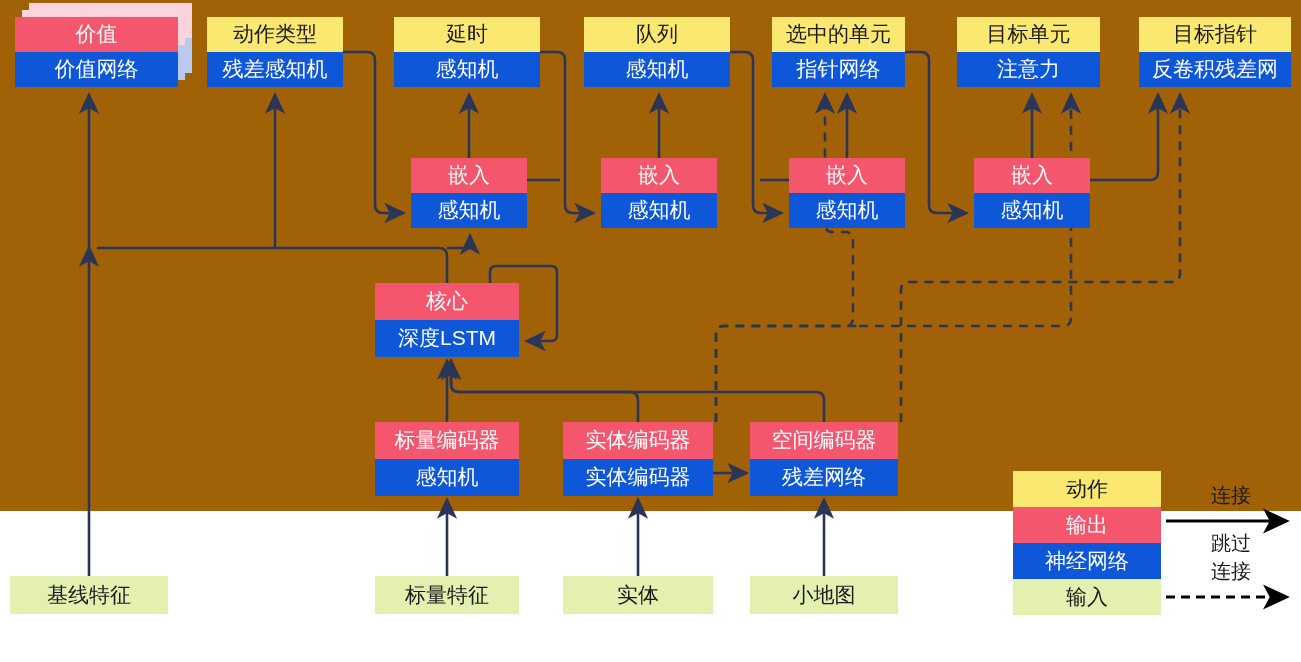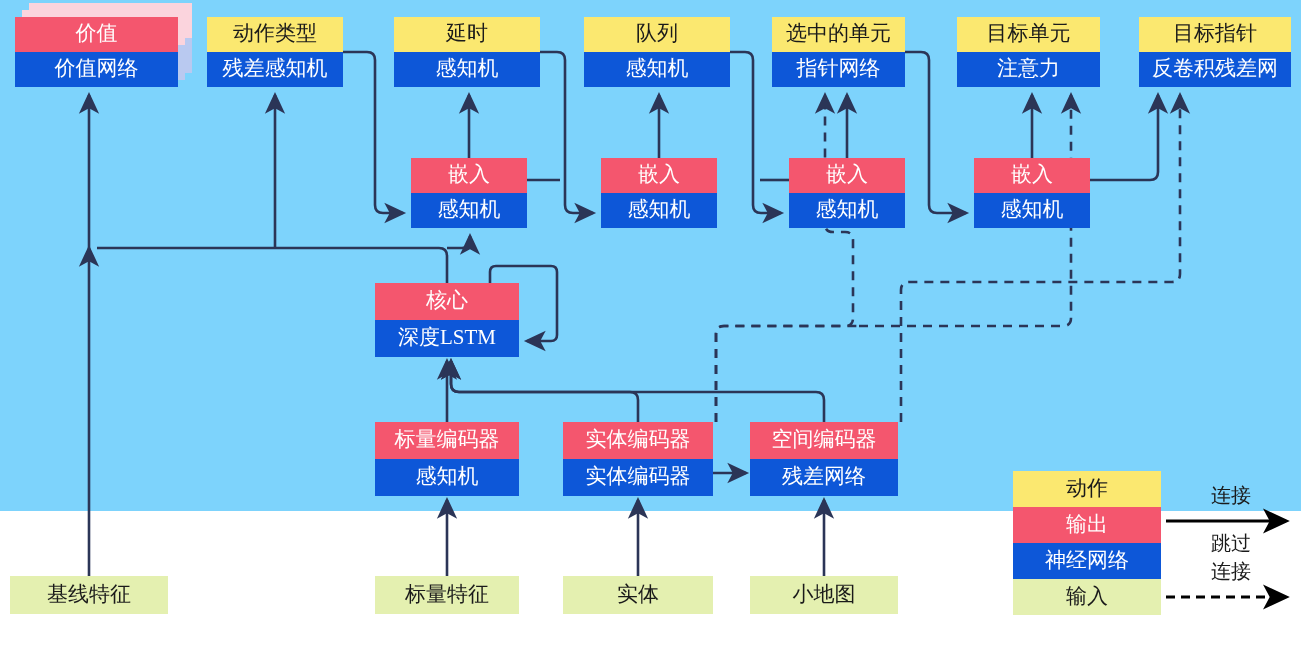--- a/index.html
+++ b/index.html
@@ -1,18 +1,18 @@
 <!DOCTYPE html>
 <html><head>
 <meta charset="utf-8">
 <style>
   html,body{margin:0;padding:0;background:#ffffff;}
   body{width:1301px;height:662px;overflow:hidden;
        font-family:"Liberation Sans","DejaVu Sans",sans-serif;}
-  #stage{position:relative;width:1301px;height:511px;background:#7dd3fc;font-family:Liberation Serif, serif;}
+  #stage{position:relative;width:1301px;height:511px;background:#a16207;}
   svg{position:absolute;top:0;left:0;width:1301px;height:662px;}
   .nodeLbl{font-size:21px;text-anchor:middle;dominant-baseline:middle;}
   .dark{fill:#1a1a1a;}
   .white{fill:#ffffff;}
   .legLbl{font-size:20px;text-anchor:middle;dominant-baseline:middle;}
 </style>
 </head>
 <body>
 
 <div id="stage">

